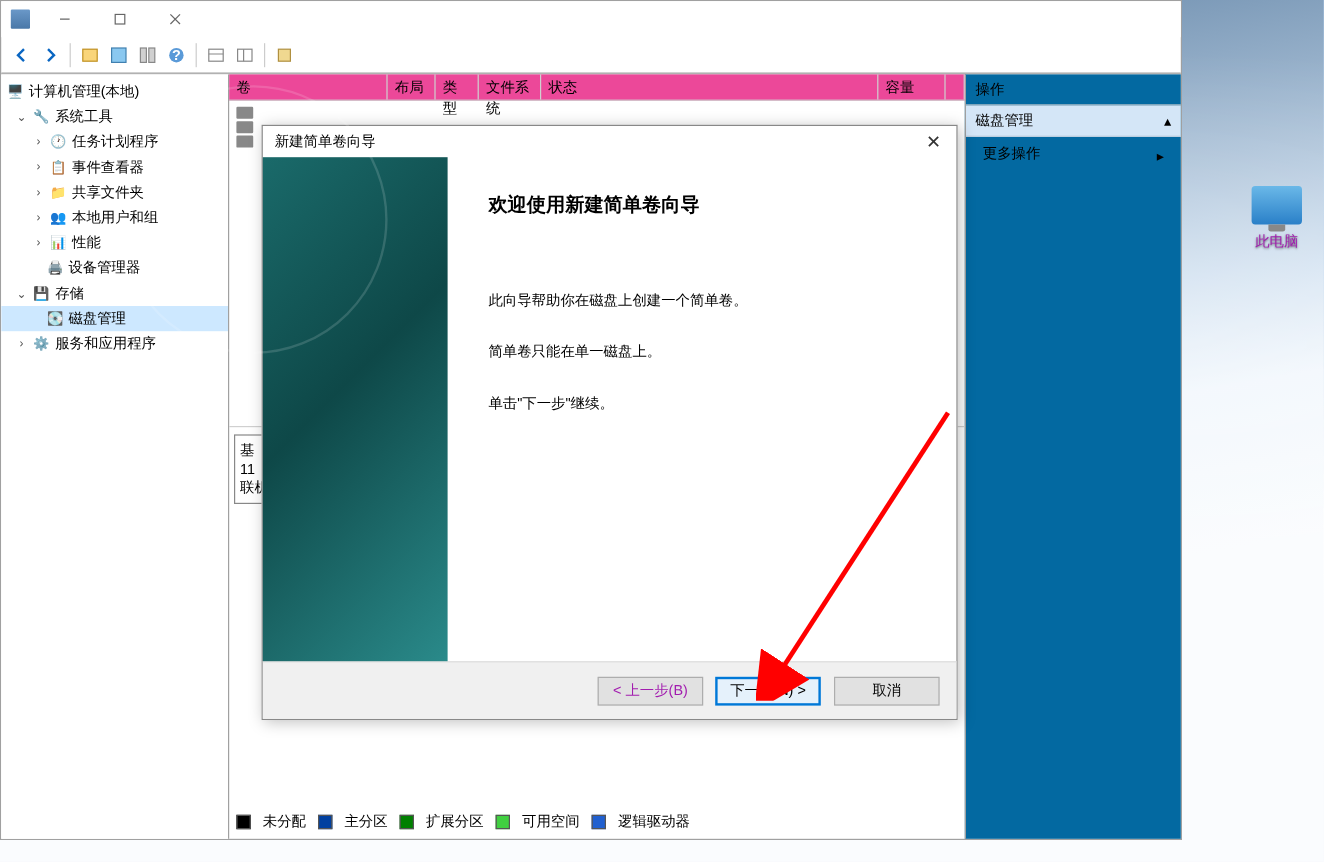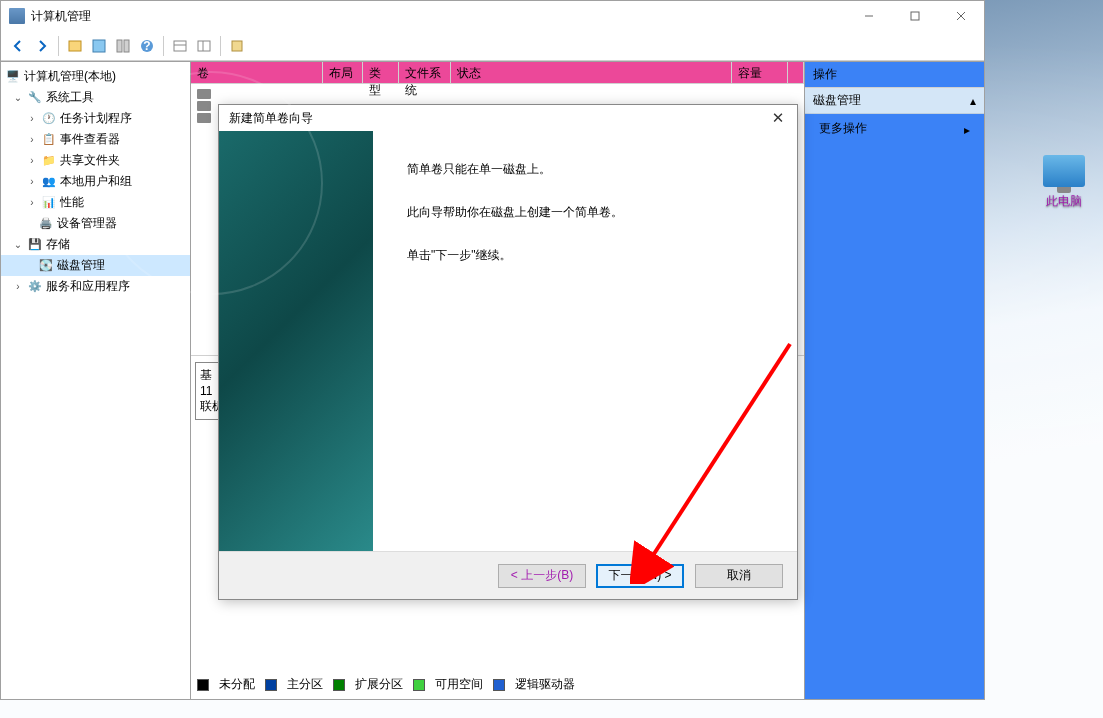--- a/index.html
+++ b/index.html
@@ -47,21 +47,21 @@
 .vol-row { display:flex; align-items:center; padding:1px 6px; gap:4px; }
 .disk-icon { width:14px; height:10px; background:#888; border-radius:1px; }
 
 .disk-graphic { flex:1; padding:6px 4px; position:relative; }
 .disk-row { display:flex; gap:6px; margin-bottom:6px; align-items:stretch; }
 .disk-label { width:70px; border:1px solid #888; padding:4px; font-size:11px; }
 
 .legend { position:absolute; bottom:6px; left:6px; display:flex; gap:10px; font-size:12px; align-items:center; }
 .legend-sw { width:12px; height:12px; border:1px solid #555; }
 
-.right-pane { width: 180px; border-left: 1px solid #a0a0a0; background:#3b82f6; }
+.right-pane { width: 180px; border-left: 1px solid #a0a0a0; background:#0369a1; }
 .right-header { padding:4px 8px; border-bottom:1px solid #d0d0d0; font-size:12px; }
 .right-section { background:#d4e6f7; padding:4px 8px; border-bottom:1px solid #c0d0e0; display:flex; justify-content:space-between; align-items:center; }
 .right-action { padding:6px 14px; display:flex; justify-content:space-between; align-items:flex-end; }
 
 
 .wizard { position: absolute; left: 218px; top: 104px; width: 580px; height: 496px; background: #fff; border: 1px solid #888; box-shadow: 2px 2px 12px rgba(0,0,0,.25); display:flex; flex-direction:column; }
 .wizard-title { height:26px; display:flex; align-items:center; padding:0 6px 0 10px; }
 .wizard-title-text { flex:1; font-size:12px; }
 .wizard-close { width:26px; height:20px; display:flex; align-items:center; justify-content:center; color:#333; font-size:15px; }
 .wizard-body { flex:1; display:flex; }
@@ -84,21 +84,20 @@
 <div class="desktop-bg"></div>
 
 <div class="desktop-icon">
   <div class="pc"></div>
   <div>此电脑</div>
 </div>
 
 <div class="main-window">
   <div class="titlebar">
     <div class="app-icon"></div>
-    <div class="titlebar-title">计算机管理</div>
     <div class="titlebar-btns">
       <div class="titlebar-btn">
         <svg width="10" height="10">
             <line x1="1" y1="5" x2="9" y2="5" stroke="currentColor"></line>
           </svg>
       </div>
       <div class="titlebar-btn">
         <svg width="10" height="10">
             <rect x="1" y="1" width="8" height="8" fill="none" stroke="currentColor"></rect>
           </svg>
@@ -294,22 +293,23 @@
 </div>
 
 <div class="wizard">
   <div class="wizard-title">
     <div class="wizard-title-text">新建简单卷向导</div>
     <div class="wizard-close">✕</div>
   </div>
   <div class="wizard-body">
     <div class="wizard-side"></div>
     <div class="wizard-main">
+      <div class="wizard-h1">欢迎使用新建简单卷向导</div>
+      <div class="wizard-p">此向导帮助你在磁盘上创建一个简单卷。</div>
       <div class="wizard-p">简单卷只能在单一磁盘上。</div>
-      <div class="wizard-p">此向导帮助你在磁盘上创建一个简单卷。</div>
       <div class="wizard-p">单击"下一步"继续。</div>
     </div>
   </div>
   <div class="wizard-buttons">
     <button class="wiz-btn" disabled="">&lt; 上一步(B)</button>
     <button class="wiz-btn primary">下一步(N) &gt;</button>
     <button class="wiz-btn" style="margin-left:1px">取消</button>
   </div>
 </div>
 

